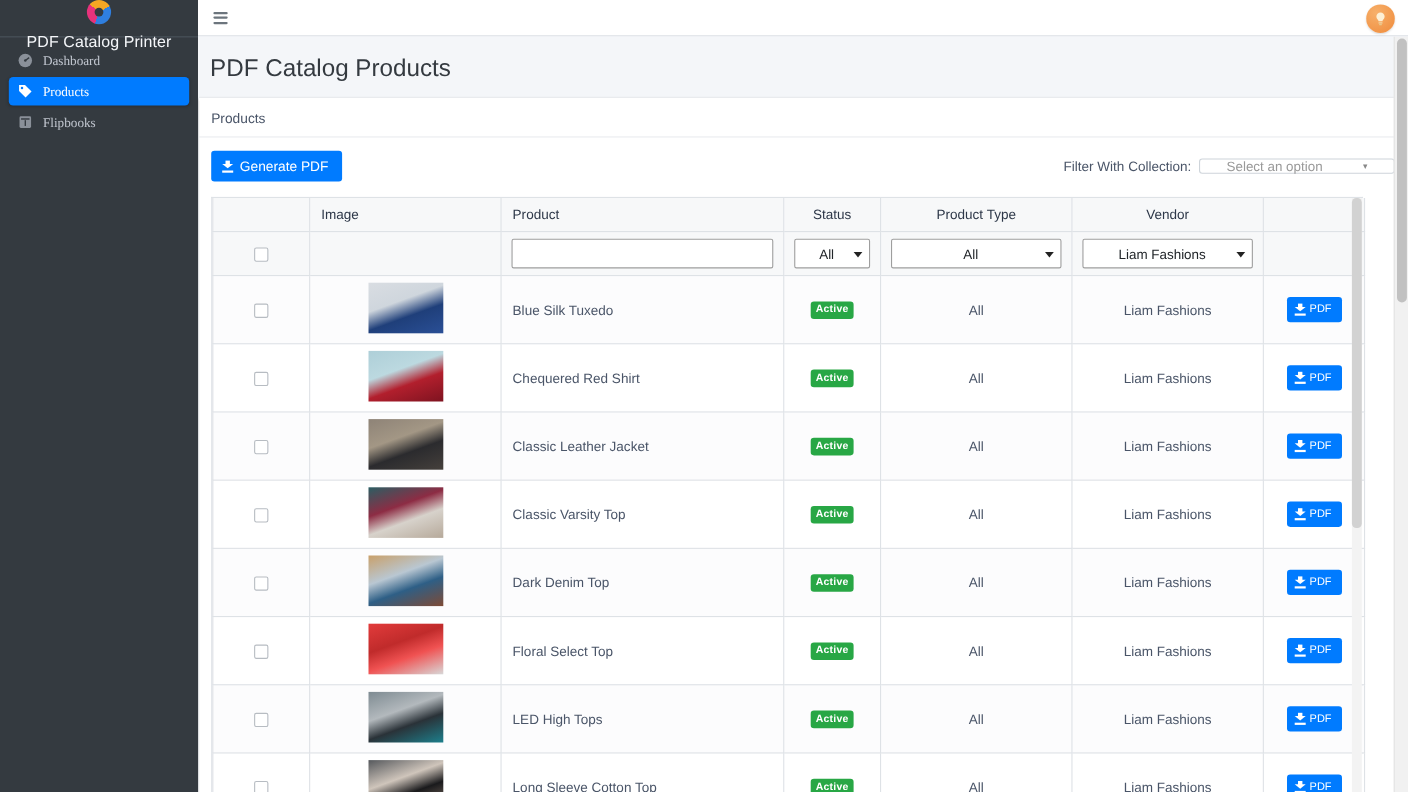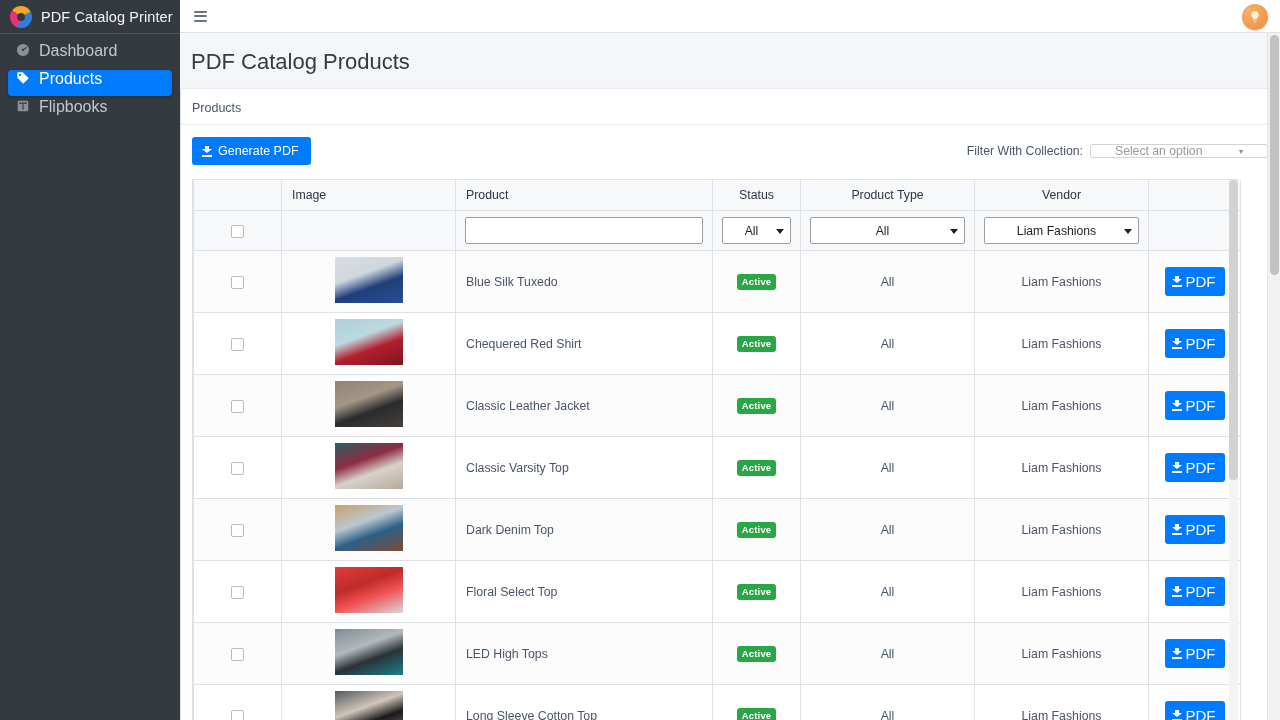--- a/index.html
+++ b/index.html
@@ -17,20 +17,21 @@
     background: #343a40;
     color: #c2c7d0;
     z-index: 5;
   }
   #brand {
     height: 34px;
     display: flex; align-items: center;
     padding: 0 10px;
     border-bottom: 1px solid #4b545c;
     gap: 9px;
+    flex-direction: column;
   }
   #brand-logo {
     width: 22px; height: 22px;
     border-radius: 50%;
     position: relative;
     flex: 0 0 auto;
     background: conic-gradient(from 200deg, #e8327c 0deg 110deg, #f5a623 110deg 220deg, #2f7fe0 220deg 360deg);
   }
   #brand-logo::after {
     content: "";
@@ -41,30 +42,31 @@
     background: #343a40;
   }
   #brand-title {
     font-size: 14.5px;
     color: #f4f6f9;
     letter-spacing: .1px;
     white-space: nowrap;
   }
   #nav { padding-top: 6px; }
   .nav-item {
-    display: flex; align-items: flex-start;
+    display: flex; align-items: center;
     height: 26px;
     margin: 2px 8px;
     padding: 0 7px;
     border-radius: 4px;
-    font-size: 16px;
+    font-size: 12px;
     color: #c2c7d0;
     gap: 9px;
     cursor: pointer;
     white-space: nowrap;
+    font-family: Liberation Serif, serif;
   }
   .nav-item.active {
     background: #007bff;
     color: #fff;
     box-shadow: 0 1px 3px rgba(0,0,0,.2);
   }
   .nav-icon {
     width: 15px; height: 15px;
     display: inline-flex; align-items: center; justify-content: center;
     flex: 0 0 15px;
@@ -234,21 +236,21 @@
     font-weight: bold;
     border-radius: 3px;
     padding: 2.5px 5px 2.5px 5px;
     letter-spacing: .2px;
   }
   .pdf-btn {
     background: #007bff;
     color: #fff;
     border: none;
     border-radius: 3px;
-    font-size: 15px;
+    font-size: 10px;
     font-family: inherit;
     padding: 6px 9px 6px 7px;
     display: inline-flex; align-items: center; gap: 4px;
     cursor: pointer;
   }
   .dl-icon { display: inline-block; width: 10px; height: 11px; position: relative; }
   .dl-icon::before {
     content: ""; position: absolute; left: 3px; top: 0;
     width: 4px; height: 4px; background: #fff;
   }

